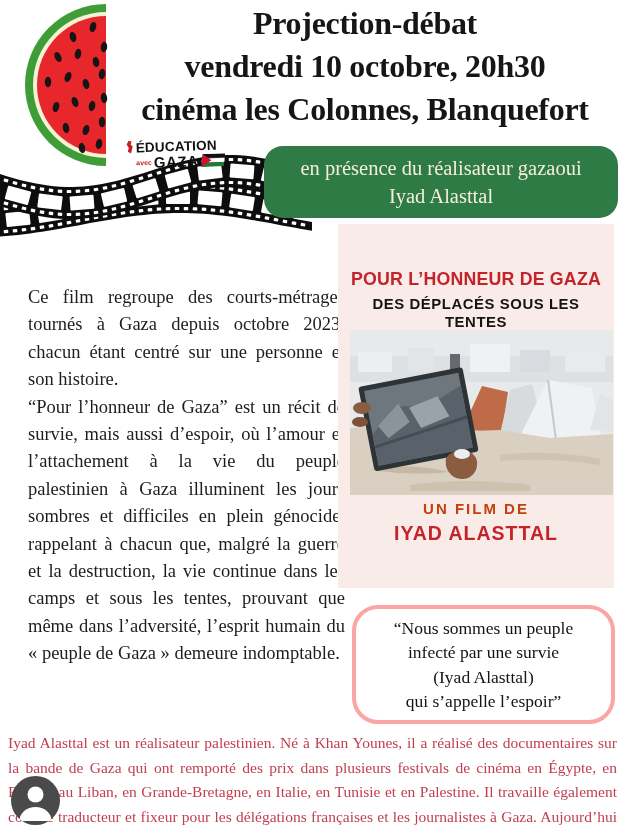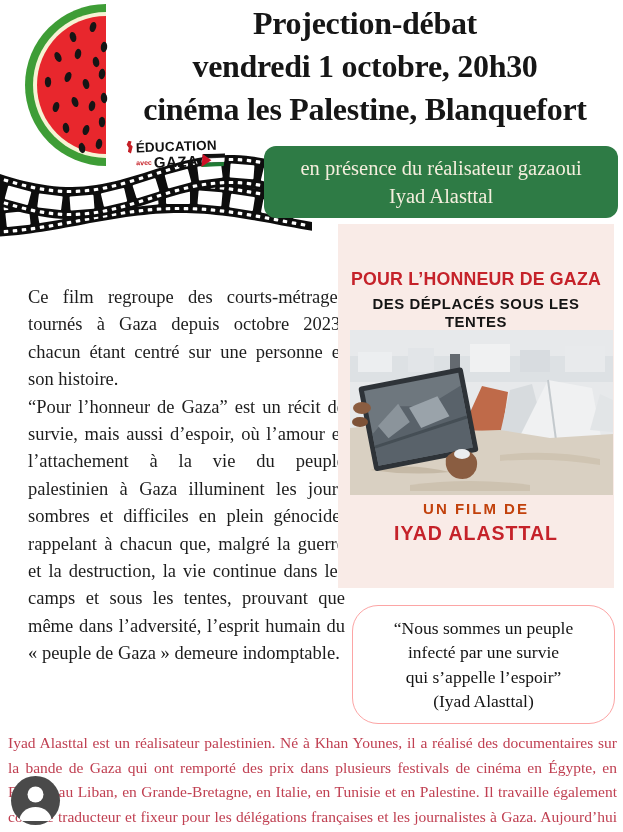--- a/index.html
+++ b/index.html
@@ -21,21 +21,21 @@
         font-family:"Liberation Sans",sans-serif;color:#111;line-height:1;}
   .logo .row1{display:flex;align-items:flex-end;gap:2px;}
   .logo .edu{font-size:13.5px;font-weight:800;letter-spacing:.2px;}
   .logo .row2{display:flex;align-items:center;margin-top:1px;margin-left:10px;}
   .logo .avec{font-size:7px;color:#c51f26;font-weight:700;margin-right:2px;}
   .logo .gaza{font-size:15px;font-weight:800;letter-spacing:.5px;}
   .logo .flag{width:24px;height:13px;margin-left:3px;transform:skewX(-8deg);}
 
   
   .banner{position:absolute;left:264px;top:146px;width:354px;height:72px;background:#2e7b45;
-          border-radius:12px;z-index:3;display:flex;flex-direction:column;justify-content:center;
+          border-radius:19px;z-index:3;display:flex;flex-direction:column;justify-content:center;
           text-align:center;color:#f4eedd;}
   .banner .b1{font-size:20.5px;line-height:28px;}
   .banner .b2{font-size:20.5px;line-height:28px;}
 
   
   .desc{position:absolute;left:28px;top:284px;width:317px;font-size:18.5px;line-height:27.4px;
         text-align:justify;color:#1d1d1d;}
   .desc p{margin:0;}
 
   
@@ -45,21 +45,21 @@
                   letter-spacing:.2px;transform:scaleX(.96);}
   .poster .psub{margin-top:5px;font-size:15.5px;font-weight:800;color:#141414;
                 letter-spacing:.6px;transform:scaleX(.96);}
   .photo{position:absolute;left:12px;top:106px;width:263px;height:165px;}
   .credit{position:absolute;left:0;top:276px;width:100%;}
   .credit .clabel{font-size:15px;font-weight:800;letter-spacing:2px;color:#c2410c;}
   .credit .cname{margin-top:5px;font-size:19.5px;font-weight:800;letter-spacing:1px;color:#c5222a;}
 
   
   .quote{position:absolute;left:352px;top:605px;width:263px;height:119px;background:#fff;
-         border:1px solid #fca5a5;border-radius:26px;box-sizing:border-box;
+         border:4px solid #fca5a5;border-radius:26px;box-sizing:border-box;
          display:flex;flex-direction:column;justify-content:center;text-align:center;
          font-size:17.5px;line-height:24.5px;color:#141414;}
 
   
   .bio{position:absolute;left:8px;top:731px;width:609px;font-size:15.5px;line-height:24.6px;
        text-align:justify;color:#c04052;}
 
   
   .avatar{position:absolute;left:11px;top:776px;width:49px;height:49px;border-radius:50%;
           background:#4a4a4a;z-index:6;overflow:hidden;}
@@ -91,22 +91,22 @@
       <ellipse cx="48" cy="126" rx="3.2" ry="5.2" transform="rotate(-10 48 126)"></ellipse>
       <ellipse cx="68" cy="128" rx="3.2" ry="5.2" transform="rotate(18 68 128)"></ellipse>
       <ellipse cx="84" cy="120" rx="3.2" ry="5.2"></ellipse>
       <ellipse cx="64" cy="146" rx="3.2" ry="5.2" transform="rotate(-12 64 146)"></ellipse>
       <ellipse cx="81" cy="142" rx="3.2" ry="5.2" transform="rotate(10 81 142)"></ellipse>
     </g>
   </svg>
 
   <div class="header">
     <div class="line">Projection-débat</div>
-    <div class="line">vendredi 1 octobre, 20h30</div>
-    <div class="line">cinéma les Palestine, Blanquefort</div>
+    <div class="line">vendredi 10 octobre, 20h30</div>
+    <div class="line">cinéma les Colonnes, Blanquefort</div>
   </div>
 
   <svg id="filmstrip" class="strip" viewBox="0 -6 312 86">
       <polygon points="0,45.4 6,45.0 12,44.5 18,43.9 24,43.2 30,42.5 36,41.6 42,40.7 48,39.8 54,38.8 60,37.7 66,36.6 72,35.5 78,34.4 84,33.2 90,32.1 96,31.0 102,29.9 108,28.9 114,27.9 120,26.9 126,26.1 132,25.3 138,24.5 144,23.9 150,23.3 156,22.8 162,22.5 168,22.2 174,22.1 180,22.0 186,22.1 192,22.2 198,22.5 204,22.8 210,23.3 216,23.9 222,24.5 228,25.3 234,26.1 240,26.9 246,27.9 252,28.9 258,29.9 264,31.0 270,32.1 276,33.2 282,34.4 288,35.5 294,36.6 300,37.7 306,38.8 312,39.8 312,71.8 306,70.8 300,69.7 294,68.6 288,67.5 282,66.4 276,65.2 270,64.1 264,63.0 258,61.9 252,60.9 246,59.9 240,58.9 234,58.1 228,57.3 222,56.5 216,55.9 210,55.3 204,54.8 198,54.5 192,54.2 186,54.1 180,54.0 174,54.1 168,54.2 162,54.5 156,54.8 150,55.3 144,55.9 138,56.5 132,57.3 126,58.1 120,58.9 114,59.9 108,60.9 102,61.9 96,63.0 90,64.1 84,65.2 78,66.4 72,67.5 66,68.6 60,69.7 54,70.8 48,71.8 42,72.7 36,73.6 30,74.5 24,75.2 18,75.9 12,76.5 6,77.0 0,77.4 " fill="#0d0d0d"></polygon>
       <rect x="-2.25" y="-1.6" width="4.5" height="3.2" rx="0.6" fill="#fff" transform="translate(6 49.5) rotate(-4.3)"></rect>
       <rect x="-2.25" y="-1.6" width="4.5" height="3.2" rx="0.6" fill="#fff" transform="translate(6 72.5) rotate(-4.3)"></rect>
       <rect x="-2.25" y="-1.6" width="4.5" height="3.2" rx="0.6" fill="#fff" transform="translate(15 48.7) rotate(-5.6)"></rect>
       <rect x="-2.25" y="-1.6" width="4.5" height="3.2" rx="0.6" fill="#fff" transform="translate(15 71.7) rotate(-5.6)"></rect>
       <rect x="-2.25" y="-1.6" width="4.5" height="3.2" rx="0.6" fill="#fff" transform="translate(24 47.7) rotate(-6.9)"></rect>
       <rect x="-2.25" y="-1.6" width="4.5" height="3.2" rx="0.6" fill="#fff" transform="translate(24 70.7) rotate(-6.9)"></rect>
@@ -333,22 +333,22 @@
 
     <div class="credit">
       <div class="clabel">UN FILM DE</div>
       <div class="cname">IYAD ALASTTAL</div>
     </div>
   </div>
 
   <div class="quote">
     <span>“Nous sommes un peuple</span>
     <span>infecté par une survie</span>
+    <span>(Iyad Alasttal)</span>
     <span>qui s’appelle l’espoir”</span>
-    <span>(Iyad Alasttal)</span>
   </div>
 
   <div class="bio">Iyad Alasttal est un réalisateur palestinien. Né à Khan Younes, il a réalisé des documentaires sur la bande de Gaza qui ont remporté des prix dans plusieurs festivals de cinéma en Égypte, en France, au Liban, en Grande-Bretagne, en Italie, en Tunisie et en Palestine. Il travaille également comme traducteur et fixeur pour les délégations françaises et les journalistes à Gaza. Aujourd’hui réfugié en France avec sa famille, il a été récompensé en novembre 2024 du prix de l’ONG genevoise Presse Emblème Campagne (PEC).</div>
 
   <div class="avatar">
     <svg width="49" height="49" viewBox="0 0 49 49">
       <circle cx="24.5" cy="18.5" r="8" fill="#fff"></circle>
       <path d="M8.5,45 a16,14 0 0 1 32,0 z" fill="#fff"></path>
     </svg>
   </div>

